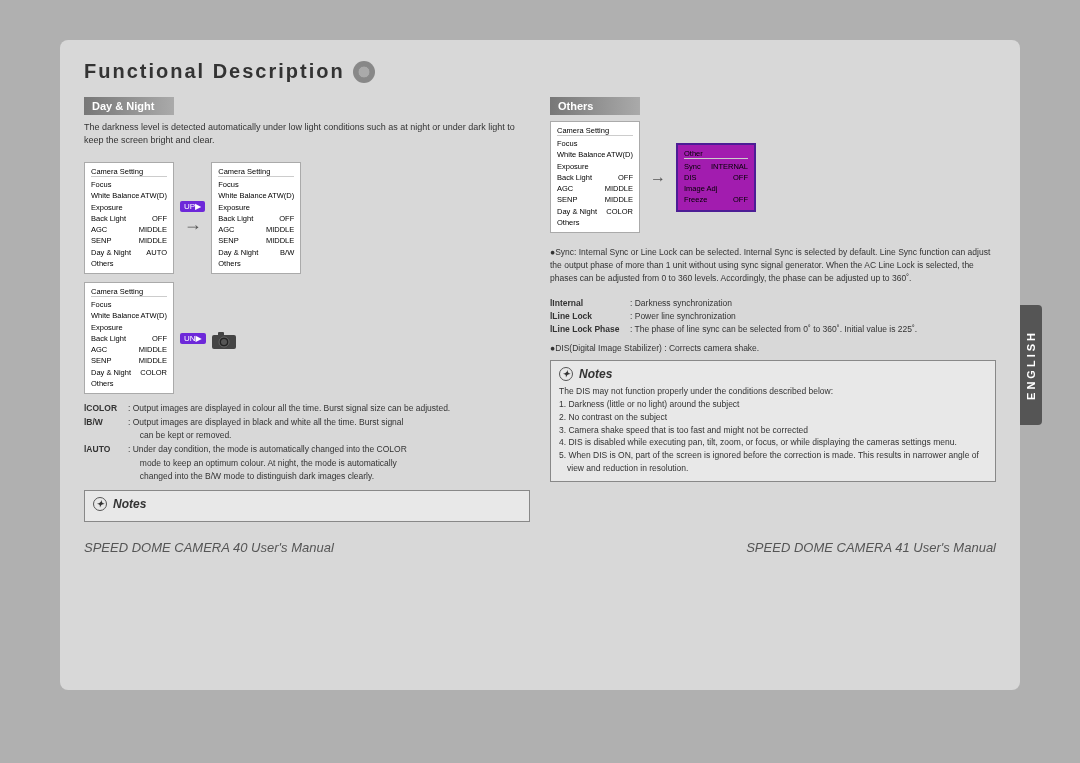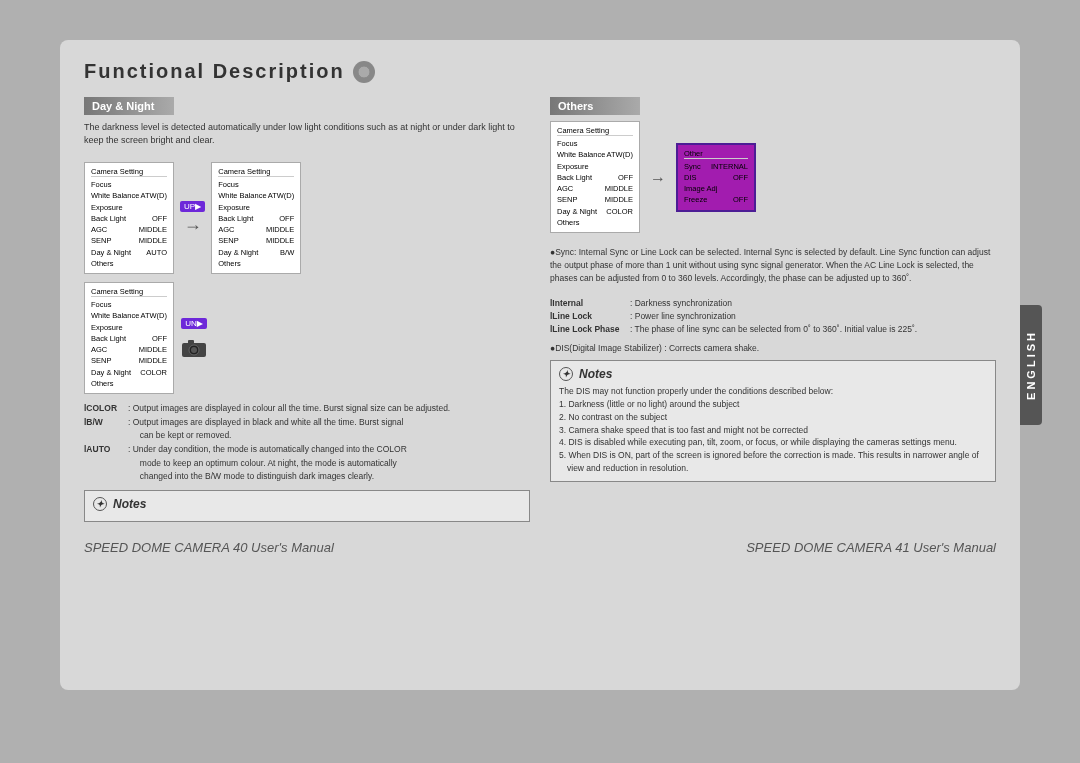--- a/index.html
+++ b/index.html
@@ -347,21 +347,21 @@
             </div>
           <div class="camera-box-row">
               <span>Day &amp; Night</span>
               <span>COLOR</span>
             </div>
           <div class="camera-box-row">
               <span>Others</span>
               <span></span>
             </div>
         </div>
-        <div style="display:flex;flex-direction:column;align-items:center;justify-content:center;gap:4px;">
+        <div style="display:flex;align-items:center;justify-content:center;gap:4px;">
           <span class="arrow-small">UN▶</span>
 
           <svg width="28" height="22" viewBox="0 0 28 22" style="margin-top:4px;">
             <rect x="2" y="6" width="24" height="14" rx="2" fill="#444"></rect>
             <circle cx="14" cy="13" r="5" fill="#222" stroke="#666" stroke-width="1"></circle>
             <circle cx="14" cy="13" r="3" fill="#555"></circle>
             <rect x="8" y="3" width="6" height="4" rx="1" fill="#444"></rect>
           </svg>
         </div>
       </div>

